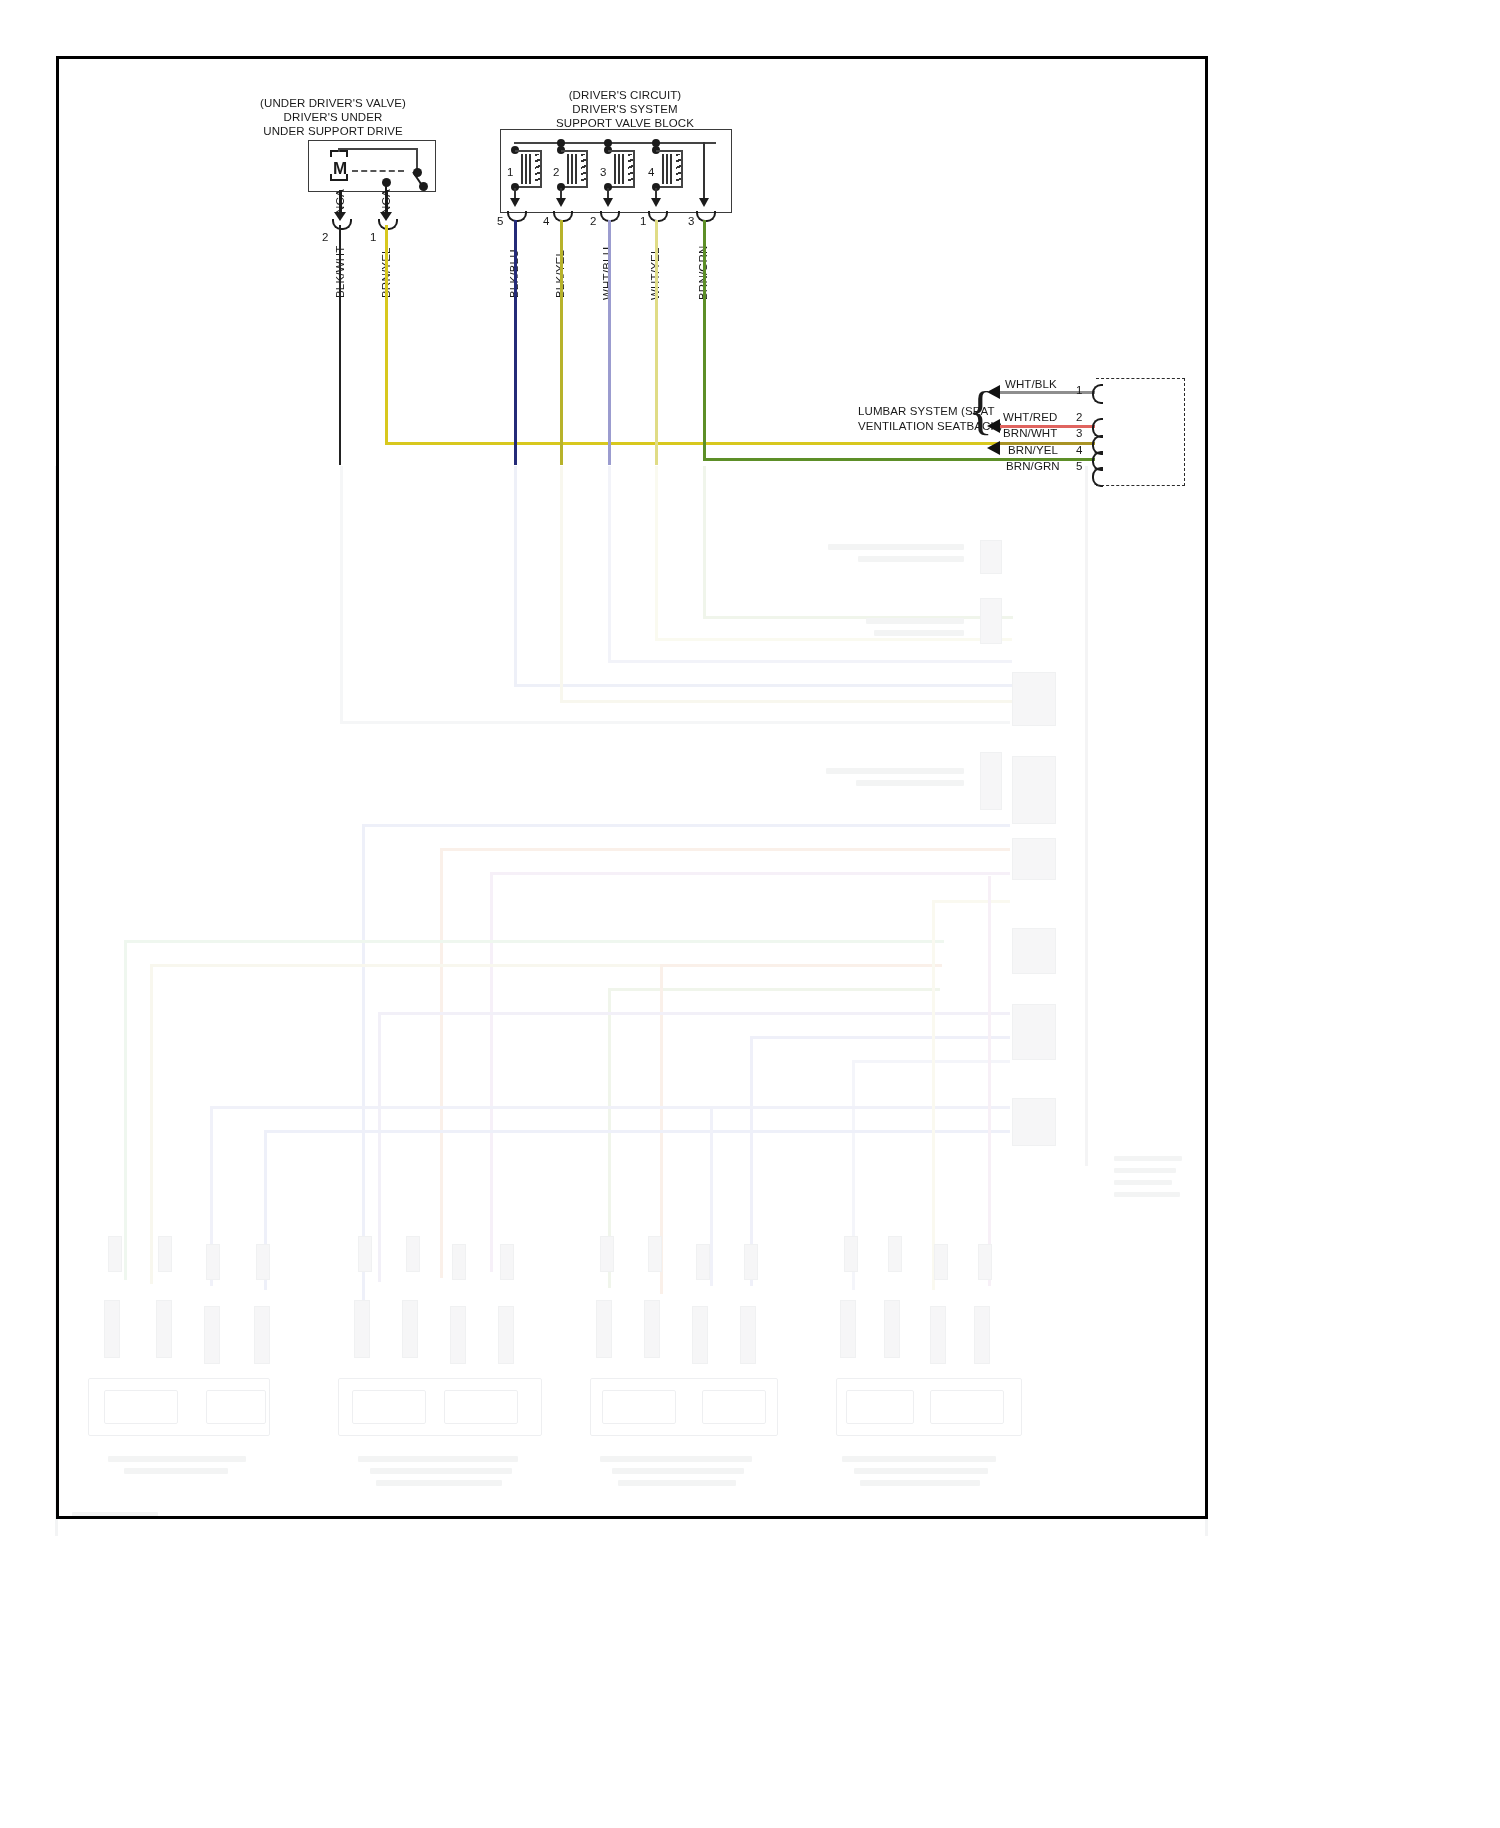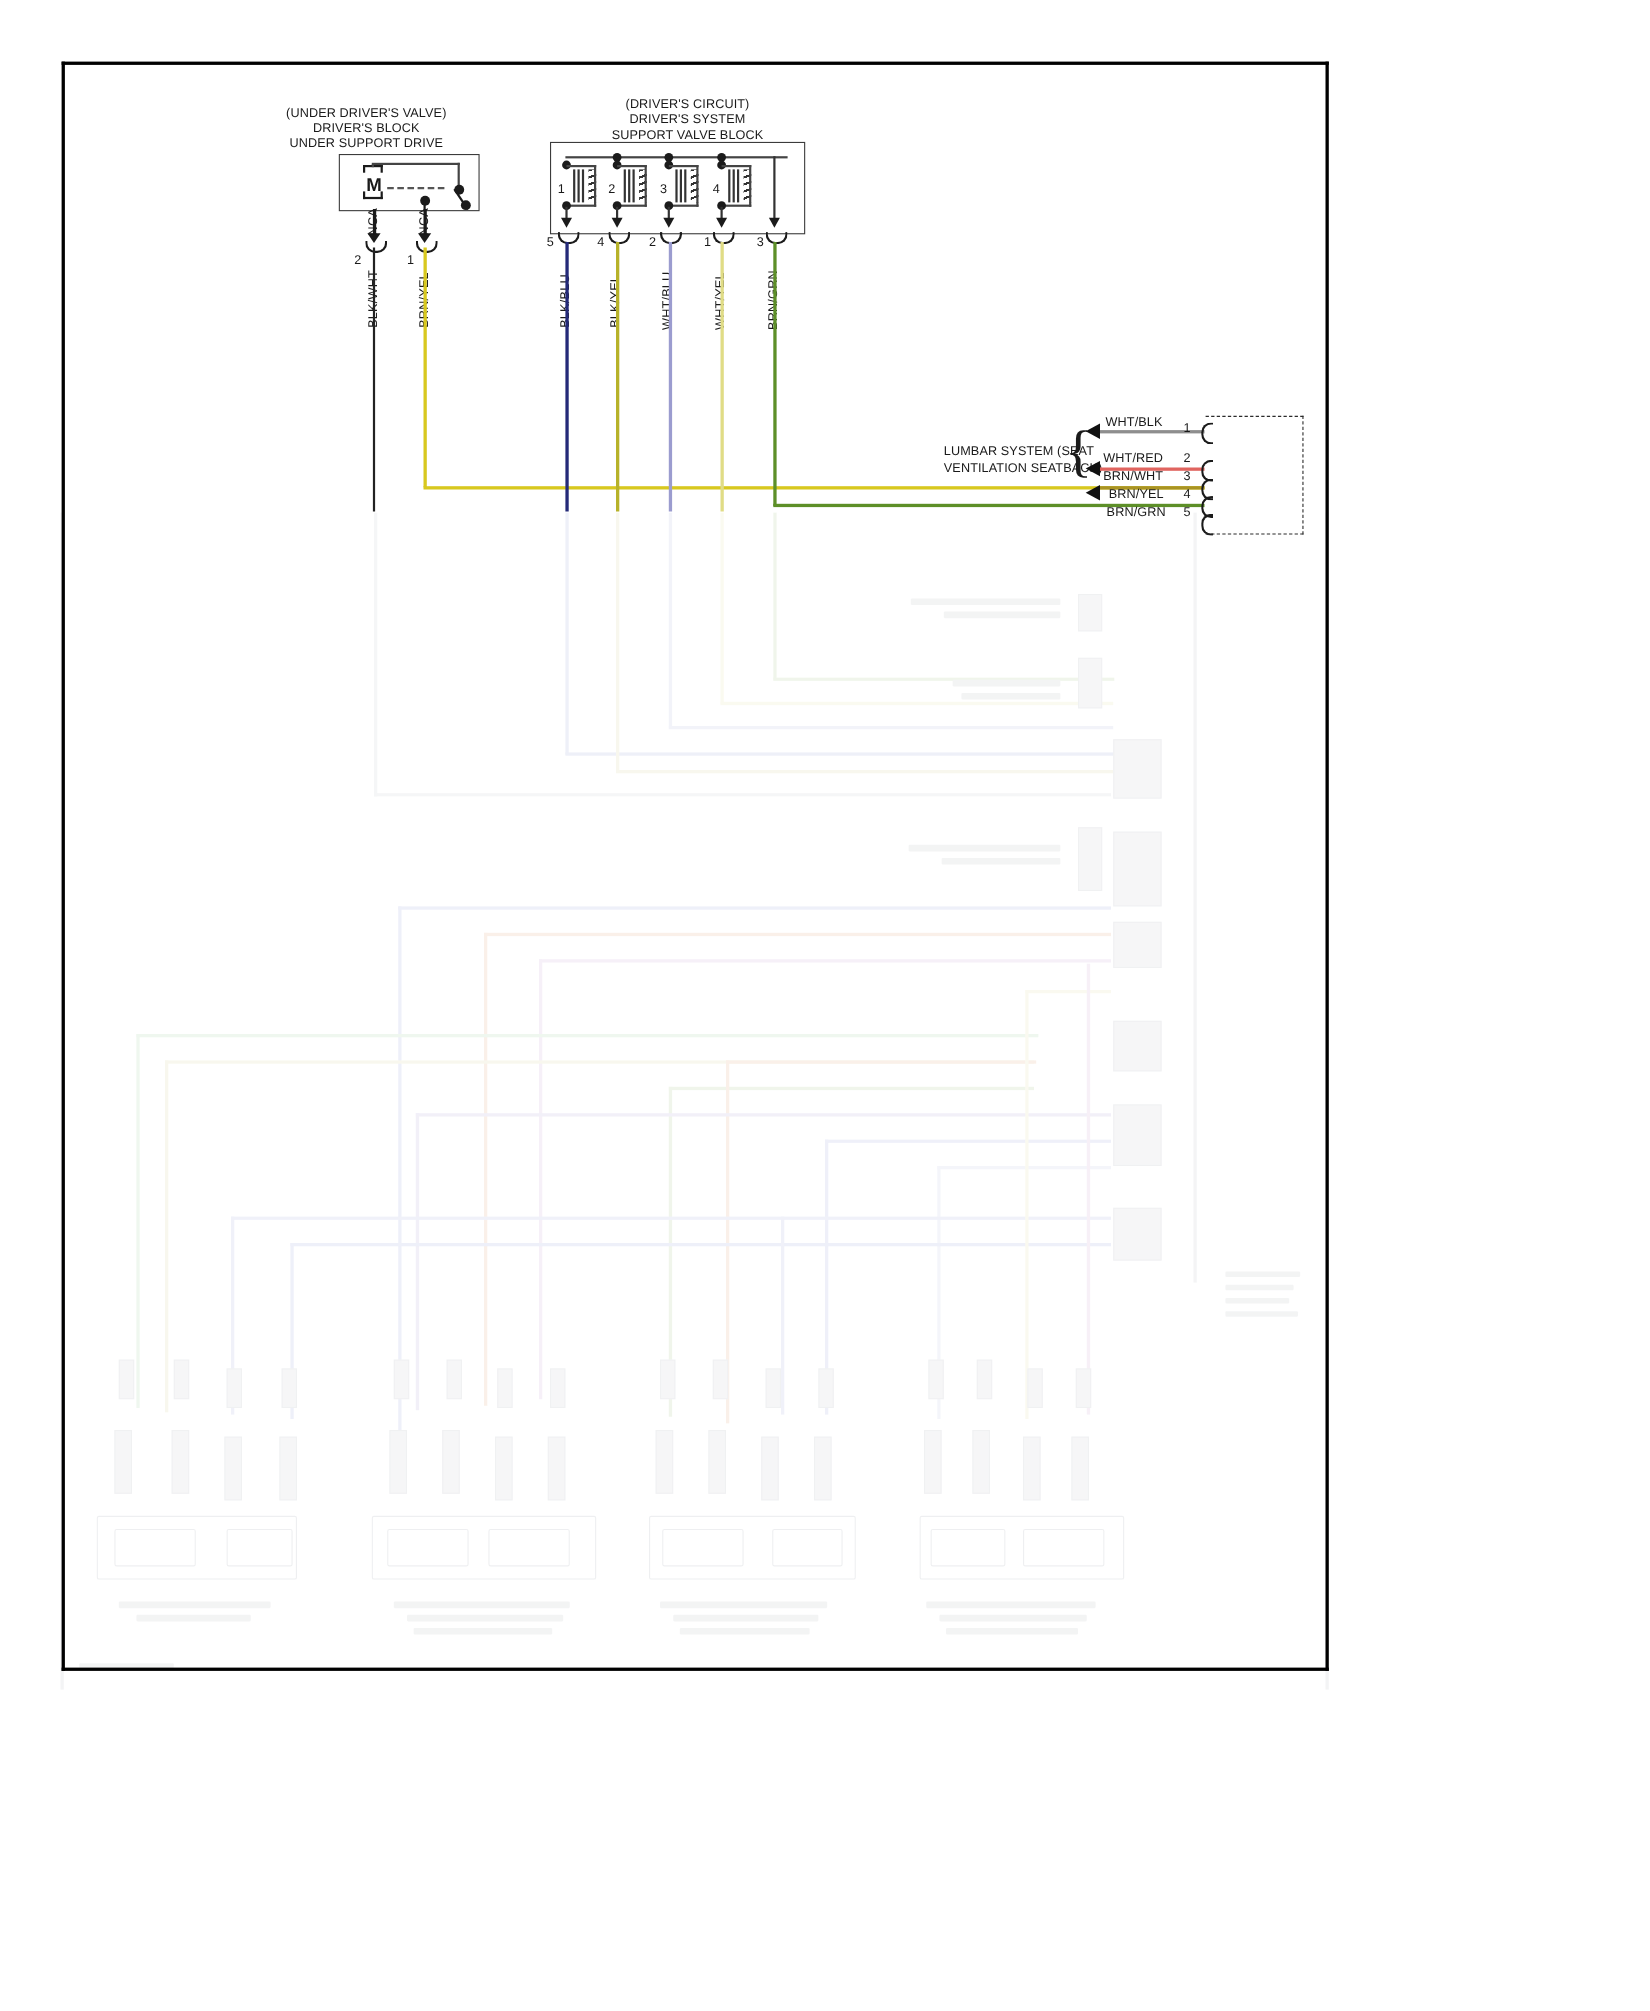--- a/index.html
+++ b/index.html
@@ -170,21 +170,21 @@
     <div class="ftxt" style="left:860px;top:1480px;width:120px;height:6px;"></div>
   </div>
 
   <div class="frame-border" style="left:56px;top:56px;width:3px;height:1463px;"></div>
   <div class="frame-border" style="left:56px;top:56px;width:1152px;height:3px;"></div>
   <div class="frame-border" style="left:1205px;top:56px;width:3px;height:1463px;"></div>
   <div class="frame-border" style="left:56px;top:1516px;width:1152px;height:3px;"></div>
 
   <div>
     <div class="lbl c" style="left:233px;top:96px;width:200px;">(UNDER DRIVER'S VALVE)</div>
-    <div class="lbl c" style="left:233px;top:110px;width:200px;">DRIVER'S BLOCK</div>
+    <div class="lbl c" style="left:233px;top:110px;width:200px;">DRIVER'S UNDER</div>
     <div class="lbl c" style="left:233px;top:124px;width:200px;">UNDER SUPPORT DRIVE</div>
 
     <div class="box" style="left:308px;top:140px;width:126px;height:50px;"></div>
 
     <div class="lbl" style="left:333px;top:162px;font-size:17px;font-weight:700;">M</div>
     <div class="wire" style="left:330px;top:150px;width:18px;height:2px;background:#1b1b1b;"></div>
     <div class="wire" style="left:330px;top:150px;width:2px;height:7px;background:#1b1b1b;"></div>
     <div class="wire" style="left:346px;top:150px;width:2px;height:7px;background:#1b1b1b;"></div>
     <div class="wire" style="left:330px;top:179px;width:18px;height:2px;background:#1b1b1b;"></div>
     <div class="wire" style="left:330px;top:174px;width:2px;height:7px;background:#1b1b1b;"></div>

